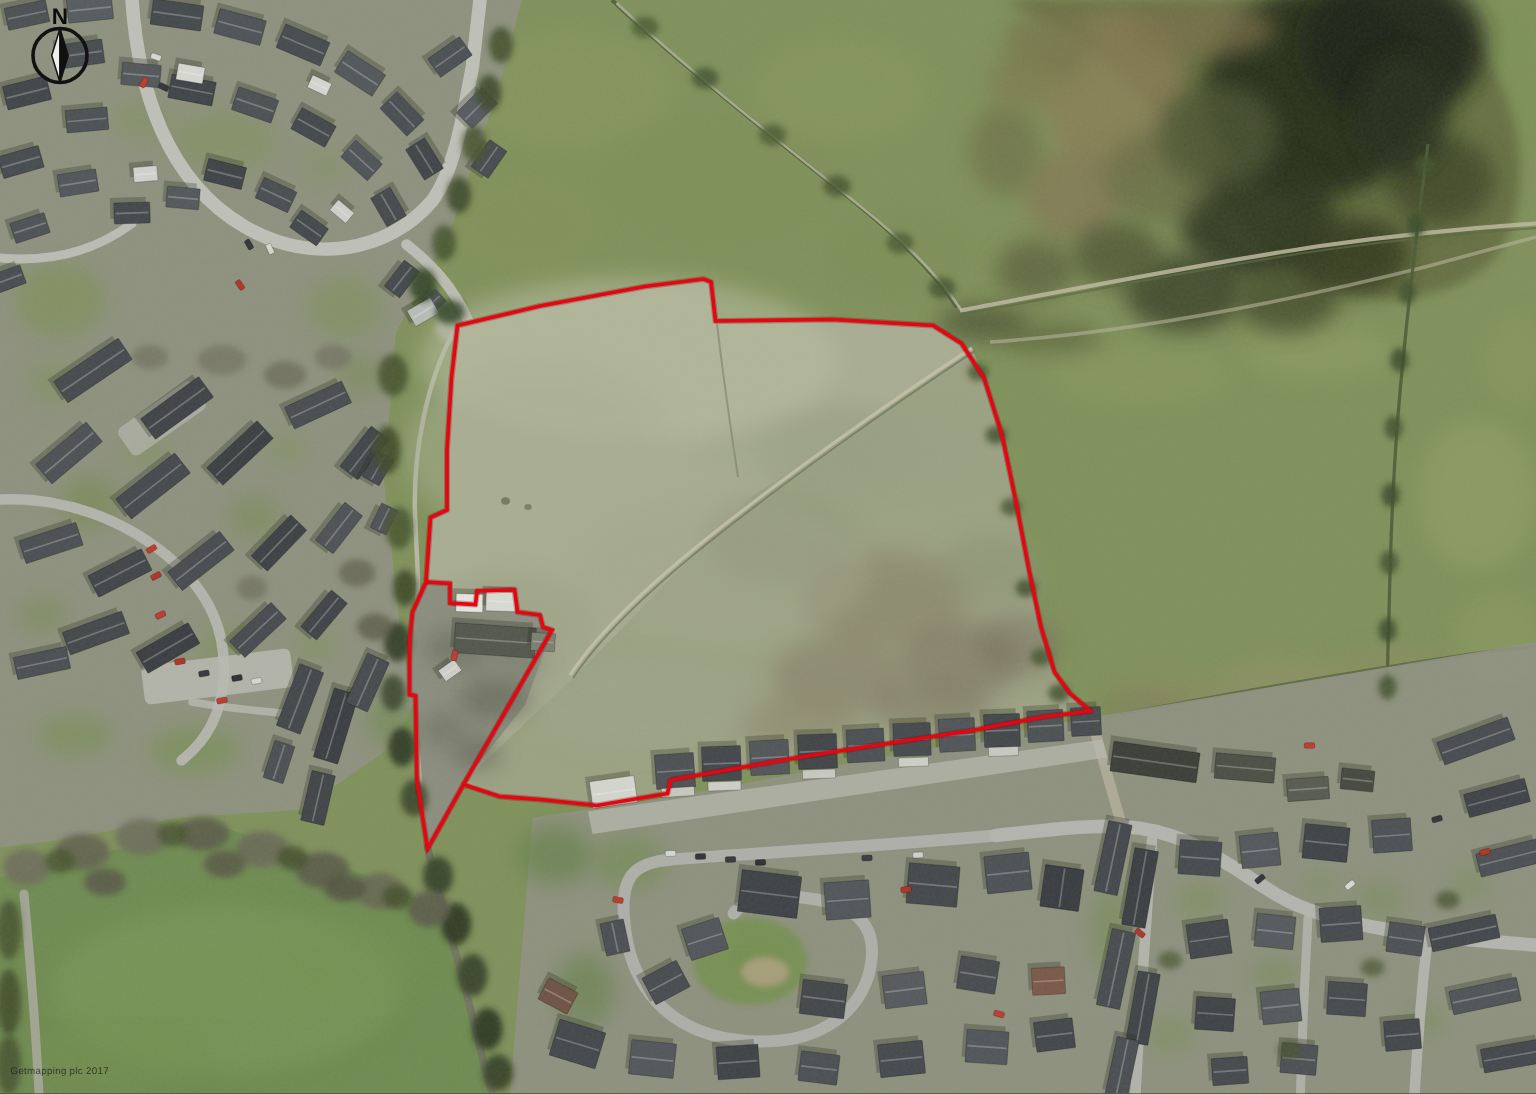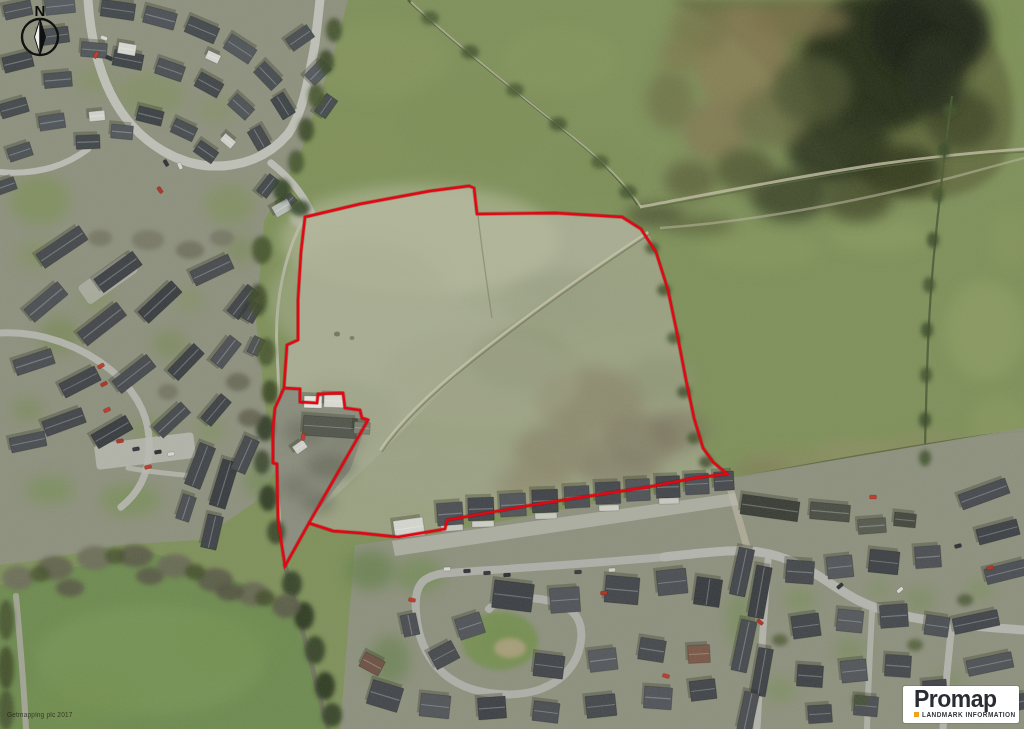--- a/index.html
+++ b/index.html
@@ -992,22 +992,15 @@
       </g>
   </svg>
 
   <svg class="compass" viewBox="0 0 80 80">
     <circle cx="40" cy="37" r="18" fill="none" stroke="#121212" stroke-width="2.4"></circle>
     <polygon points="40,19 34.5,37 40,55" fill="#f0f0ea" stroke="#121212" stroke-width="1"></polygon>
     <polygon points="40,19 45.5,37 40,55" fill="#101010" stroke="#121212" stroke-width="1"></polygon>
     <text x="40" y="16" text-anchor="middle" font-size="15" font-weight="bold" fill="#0d0d0d" font-family="Liberation Sans, sans-serif">N</text>
   </svg>
 
-  <div class="promap-logo" style="background: rgb(255, 255, 255);">
-    <div class="promap-title" style="color: rgb(41, 45, 51);">Promap</div>
-    <div class="promap-sub">
-      <span class="promap-bullet" style="background: rgb(237, 164, 28);"></span>
-      <span class="promap-subtext" style="color: rgb(52, 56, 61);">LANDMARK INFORMATION</span>
-    </div>
-  </div>
 
   <div class="copyright">Getmapping plc 2017</div>
 </div>
 
 </body></html>

